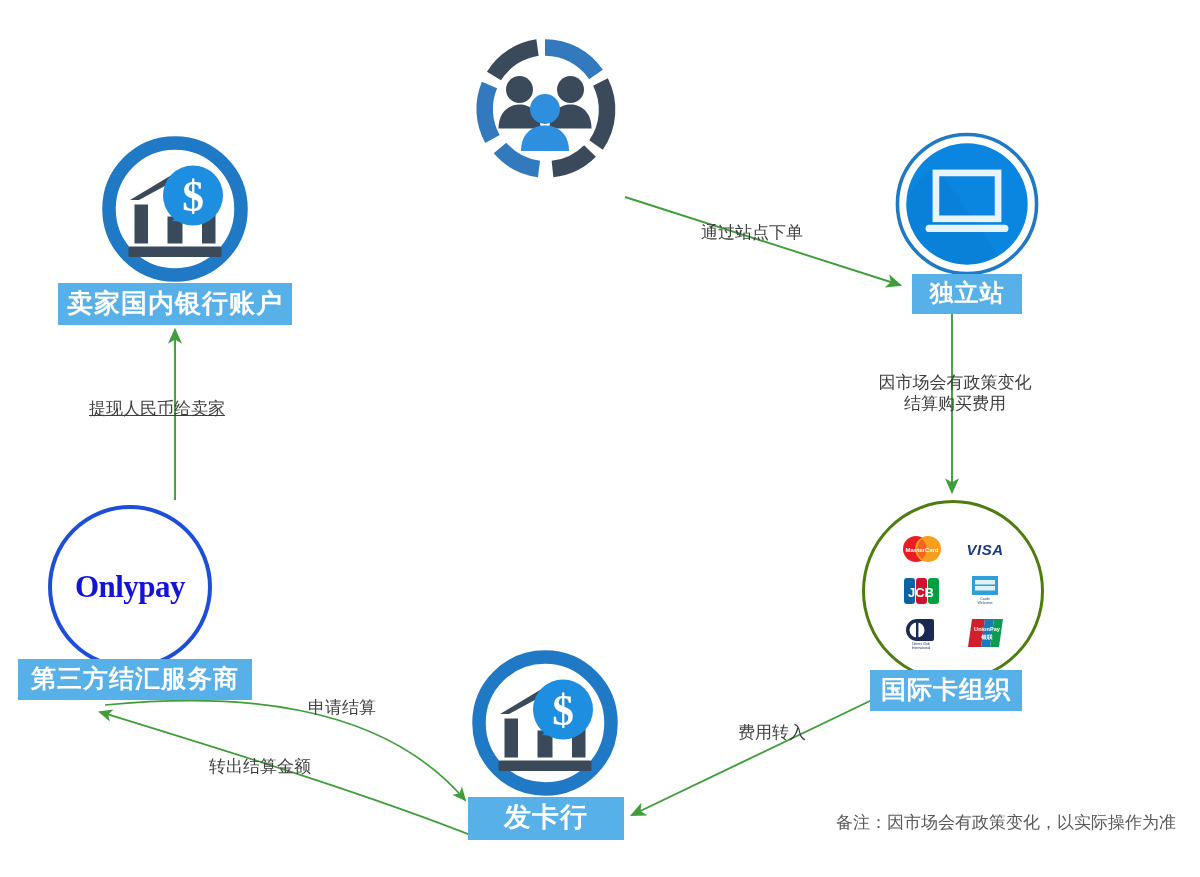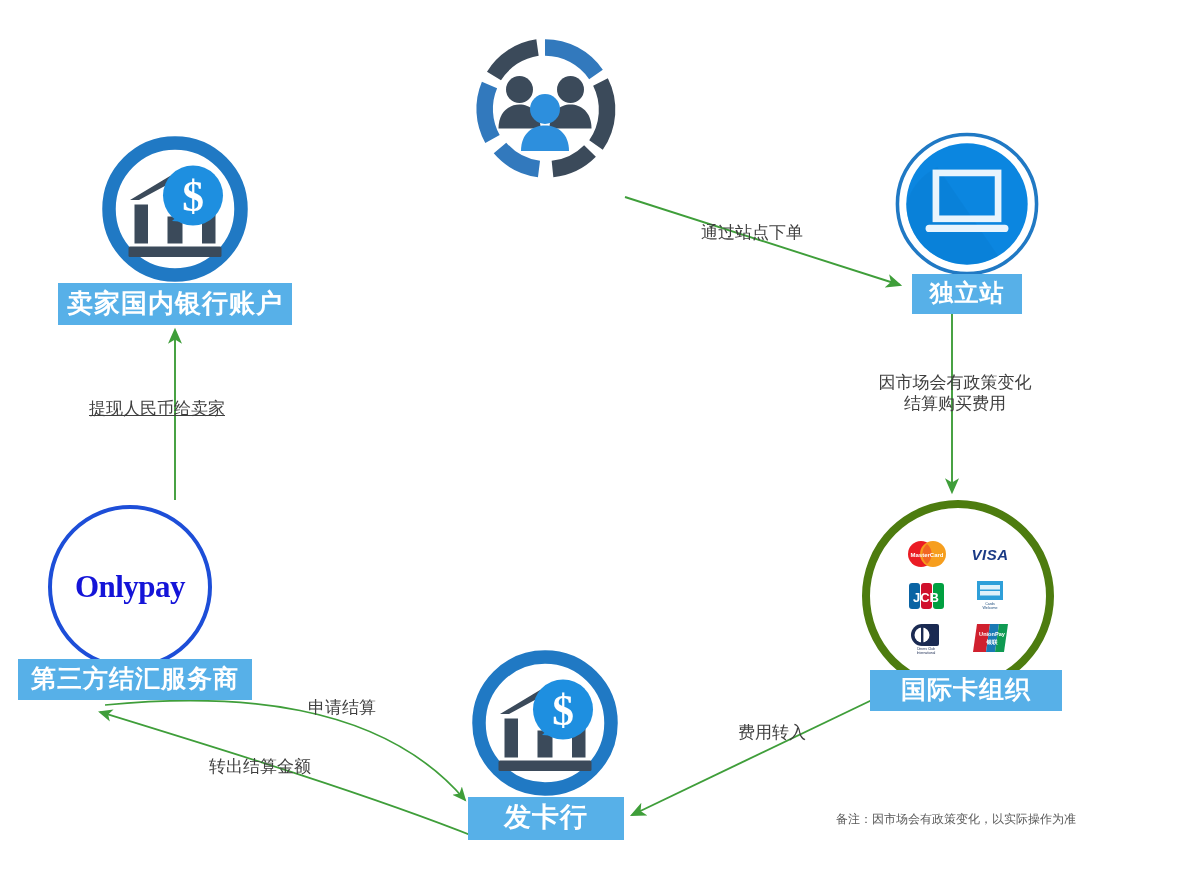--- a/index.html
+++ b/index.html
@@ -34,35 +34,35 @@
     text-align: center;
     white-space: nowrap;
     line-height: 1;
     padding: 7px 9px 9px 9px;
     box-sizing: border-box;
   }
   .badge.b-sellerbank { font-size: 26px; left: 58px;  top: 283px; width: 234px; }
   .badge.b-consumer   { font-size: 24px; left: 468px; top: 181px; width: 154px; }
   .badge.b-site       { font-size: 24px; left: 912px; top: 274px; width: 110px; }
   .badge.b-third      { font-size: 25px; left: 18px;  top: 659px; width: 234px; }
-  .badge.b-cardorg    { font-size: 25px; left: 870px; top: 670px; width: 192px; }
+  .badge.b-cardorg    { font-size: 25px; left: 870px; top: 670px; width: 152px; }
   .badge.b-issuer     { font-size: 27px; left: 468px; top: 797px; width: 156px; }
 
   
   .ring-icon {
     position: absolute;
     border-radius: 50%;
   }
   .icon-sellerbank { left: 100px; top: 134px;  width: 150px; height: 150px; }
   .icon-consumer   { left: 470px; top: 34px;   width: 150px; height: 150px; }
   .icon-site       { left: 893px; top: 130px;  width: 148px; height: 148px; }
   .icon-onlypay    { left: 48px;  top: 505px;  width: 156px; height: 156px;
                      border: 4px solid #1d4ed8; background: #fff; }
   .icon-cardorg    { left: 862px; top: 500px;  width: 176px; height: 176px;
-                     border: 8px solid #4d7c0f; background: #fff; }
+                     border: 3px solid #4d7c0f; background: #fff; }
   .icon-issuer     { left: 470px; top: 648px;  width: 150px; height: 150px; }
 
   .onlypay-text {
     position: absolute;
     left: 0; right: 0;
     top: 50%;
     transform: translateY(-50%);
     text-align: center;
     font-family: "Liberation Serif", "DejaVu Serif", serif;
     font-weight: bold;
@@ -108,21 +108,21 @@
   .el-pay      { left: 872px; top: 372px;  width: 166px; }
   .el-withdraw { left: 42px;  top: 398px;  width: 230px; text-align: center; text-decoration: underline; }
   .el-apply    { left: 286px; top: 697px;  width: 112px; }
   .el-transfer { left: 180px; top: 757px;  width: 160px; font-family: Liberation Mono, monospace; }
   .el-fee      { left: 712px; top: 722px;  width: 120px; }
 
   .footnote {
     position: absolute;
     left: 836px;
     top: 811px;
-    font-size: 12px;
+    font-size: 17px;
     color: #5a5a5a;
     white-space: nowrap;
   }
 </style>
 </head>
 <body>
 
 <div id="canvas">
 
   <svg id="edges" viewBox="0 0 1200 877" xmlns="http://www.w3.org/2000/svg">

